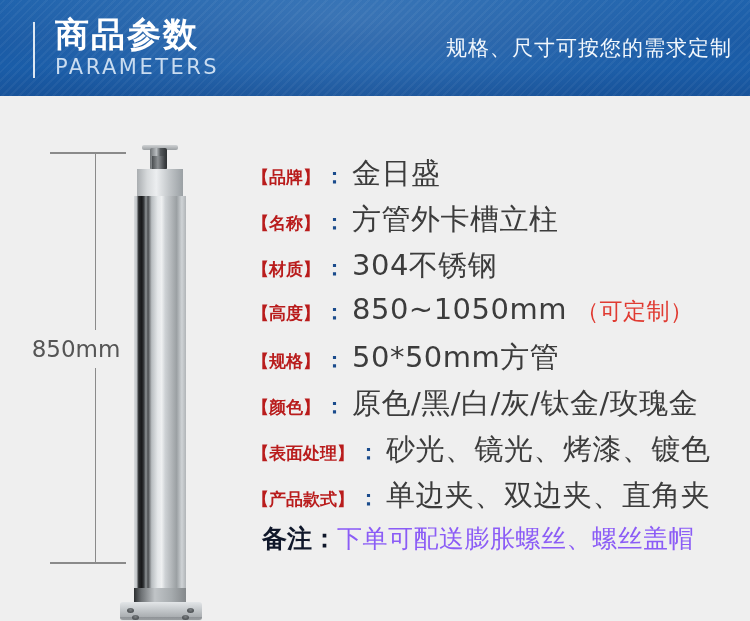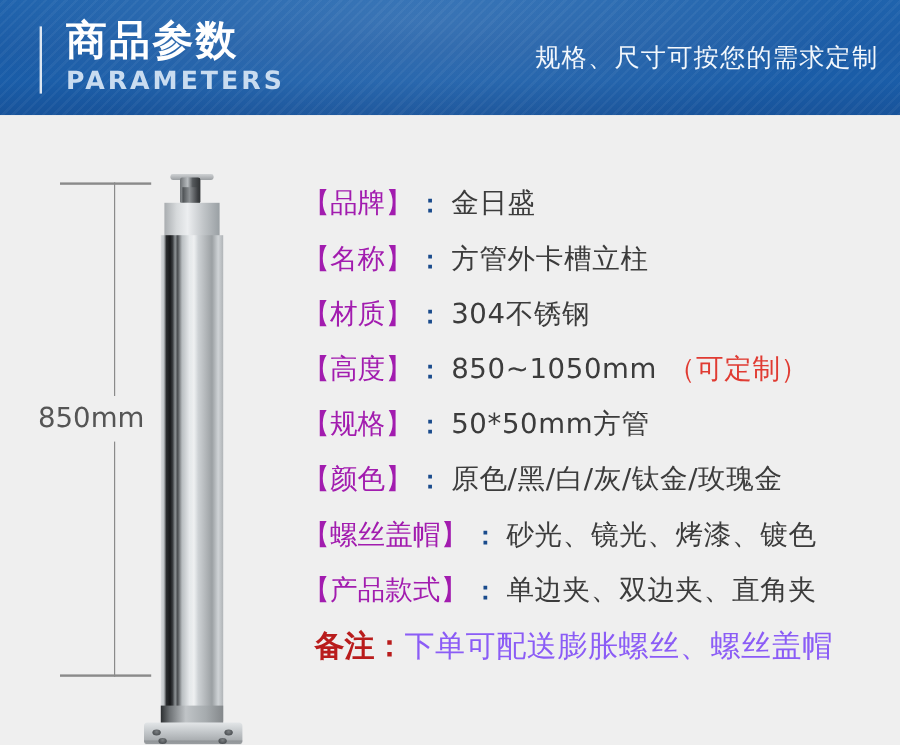--- a/index.html
+++ b/index.html
@@ -68,21 +68,21 @@
     letter-spacing: 2px;
     line-height: 40px;
     white-space: nowrap;
   }
   .title-en {
     font-size: 21px;
     color: #c9dcf0;
     letter-spacing: 2.5px;
     line-height: 27px;
     white-space: nowrap;
-    font-weight: bold;
+    font-weight: normal;
   }
   .header-tagline {
     position: absolute;
     right: 18px;
     top: 34px;
     font-size: 21px;
     color: #f2f7fc;
     letter-spacing: 1px;
     white-space: nowrap;
     margin-left: 10px;
@@ -266,51 +266,51 @@
     top: 58px;
     width: 492px;
   }
   .spec-row {
     display: flex;
     align-items: baseline;
     height: 46px;
     white-space: nowrap;
   }
   .spec-label {
-    color: #a21caf;
-    font-size: 23px;
-    font-weight: normal;
+    color: #b91c1c;
+    font-size: 17px;
+    font-weight: bold;
     letter-spacing: 0px;
   }
   .spec-colon {
     color: #1a4b8c;
     font-size: 21px;
     padding: 0 7px 0 4px;
     font-weight: bold;
   }
   .spec-value {
     color: #3c3c3c;
-    font-size: 23px;
+    font-size: 29px;
     letter-spacing: 0.5px;
   }
   .spec-note {
     color: #e03b32;
     font-size: 23px;
     padding-left: 9px;
     letter-spacing: 0.5px;
   }
   .remark-row {
     display: flex;
     align-items: baseline;
     height: 46px;
     white-space: nowrap;
     padding-left: 10px;
   }
   .remark-label {
-    color: #b91c1c;
+    color: #0f172a;
     font-size: 25px;
     font-weight: bold;
   }
   .remark-text {
     color: #8b5cf6;
     font-size: 25px;
     font-weight: normal;
     letter-spacing: 0.5px;
   }
 </style>
@@ -387,21 +387,21 @@
         <span class="spec-value">50*50mm方管</span>
       </div>
 
       <div class="spec-row">
         <span class="spec-label">【颜色】</span>
         <span class="spec-colon">：</span>
         <span class="spec-value">原色/黑/白/灰/钛金/玫瑰金</span>
       </div>
 
       <div class="spec-row">
-        <span class="spec-label">【螺丝盖帽】</span>
+        <span class="spec-label">【表面处理】</span>
         <span class="spec-colon">：</span>
         <span class="spec-value">砂光、镜光、烤漆、镀色</span>
       </div>
 
       <div class="spec-row">
         <span class="spec-label">【产品款式】</span>
         <span class="spec-colon">：</span>
         <span class="spec-value">单边夹、双边夹、直角夹</span>
       </div>
 

